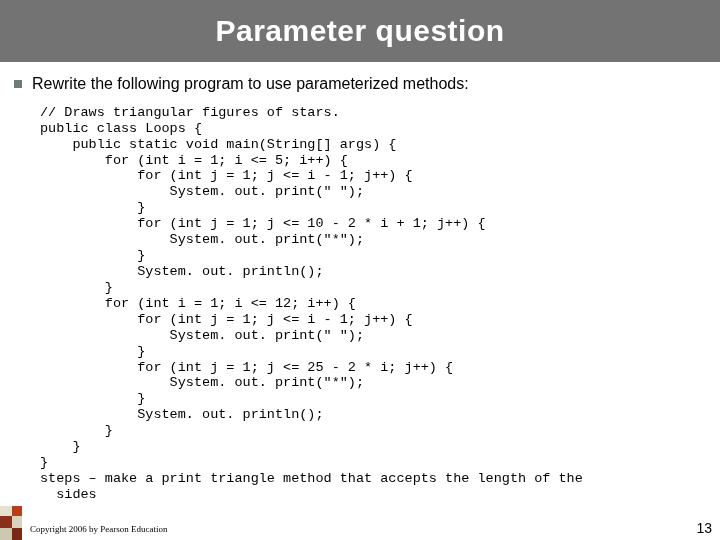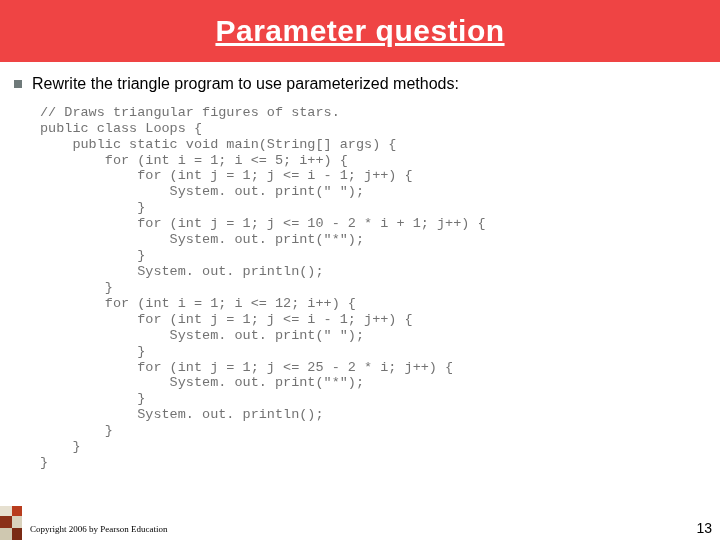--- a/index.html
+++ b/index.html
@@ -5,28 +5,27 @@
   * { margin: 0; padding: 0; box-sizing: border-box; }
   body {
     width: 720px;
     height: 540px;
     background: #ffffff;
     font-family: Verdana, Arial, sans-serif;
     position: relative;
     overflow: hidden;
   }
   .title-bar {
-    background: #ef4444;
+    background: #737373;
     color: #ffffff;
     width: 100%;
     height: 62px;
     display: flex;
     align-items: center;
     justify-content: center;
-    text-decoration: underline;
   }
   .title-bar h1 {
     font-family: Verdana, Arial, sans-serif;
     font-weight: bold;
     font-size: 30px;
     letter-spacing: 0.5px;
   }
   .content {
     padding: 12px 14px 0 14px;
   }
@@ -46,21 +45,21 @@
   .bullet-text {
     font-size: 16px;
     color: #000;
     line-height: 1.3;
   }
   .code-block {
     font-family: "Courier New", Courier, monospace;
     font-size: 13.5px;
     line-height: 1.18;
     white-space: pre;
-    color: #737373;
+    color: #000000;
     margin-left: 26px;
     margin-top: 4px;
   }
   .steps-line {
     font-family: "Courier New", Courier, monospace;
     font-size: 13.5px;
     line-height: 1.18;
     white-space: pre-wrap;
     color: #000;
     margin-left: 26px;
@@ -99,21 +98,21 @@
 </head>
 <body>
 
 <div class="title-bar">
   <h1>Parameter question</h1>
 </div>
 
 <div class="content">
   <div class="bullet-line">
     <div class="bullet"></div>
-    <div class="bullet-text">Rewrite the triangle program to use parameterized methods:</div>
+    <div class="bullet-text">Rewrite the following program to use parameterized methods:</div>
   </div>
   <div class="code-block">// Draws triangular figures of stars.
 public class Loops {
     public static void main(String[] args) {
         for (int i = 1; i &lt;= 5; i++) {
             for (int j = 1; j &lt;= i - 1; j++) {
                 System. out. print(" ");
             }
             for (int j = 1; j &lt;= 10 - 2 * i + 1; j++) {
                 System. out. print("*");
@@ -124,20 +123,22 @@
             for (int j = 1; j &lt;= i - 1; j++) {
                 System. out. print(" ");
             }
             for (int j = 1; j &lt;= 25 - 2 * i; j++) {
                 System. out. print("*");
             }
             System. out. println();
         }
     }
 }</div>
+  <div class="steps-line">steps – make a print triangle method that accepts the length of the
+  sides</div>
 </div>
 
 <div class="deco">
   <div class="r1"></div>
     <div class="r2"></div>
     <div class="r3"></div>
   <div class="r4"></div>
     <div class="r5"></div>
     <div class="r6"></div>
 </div>

